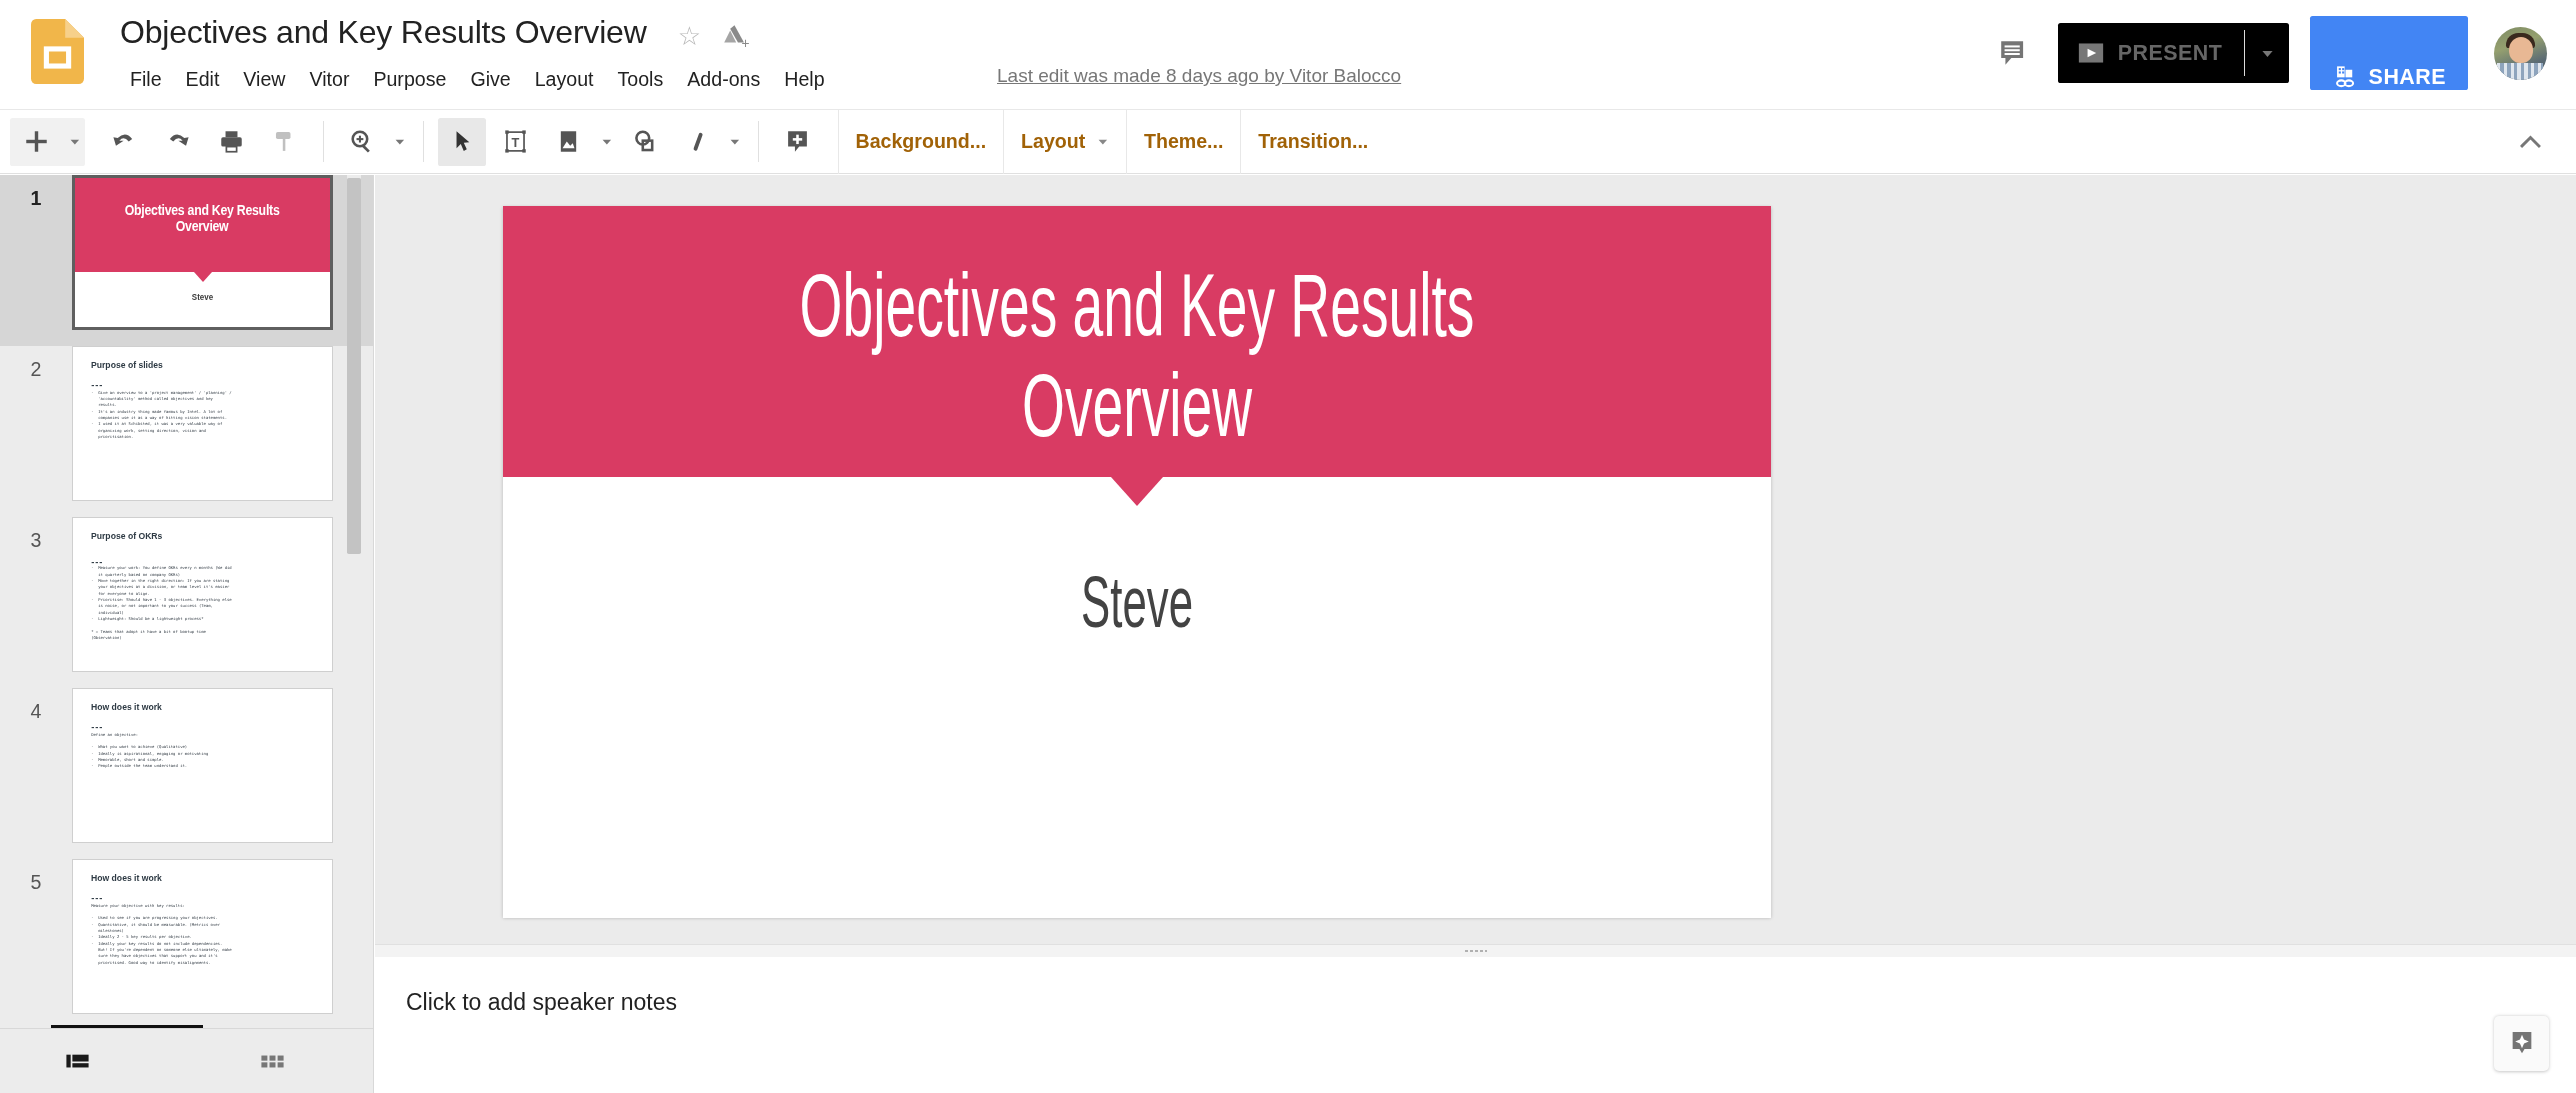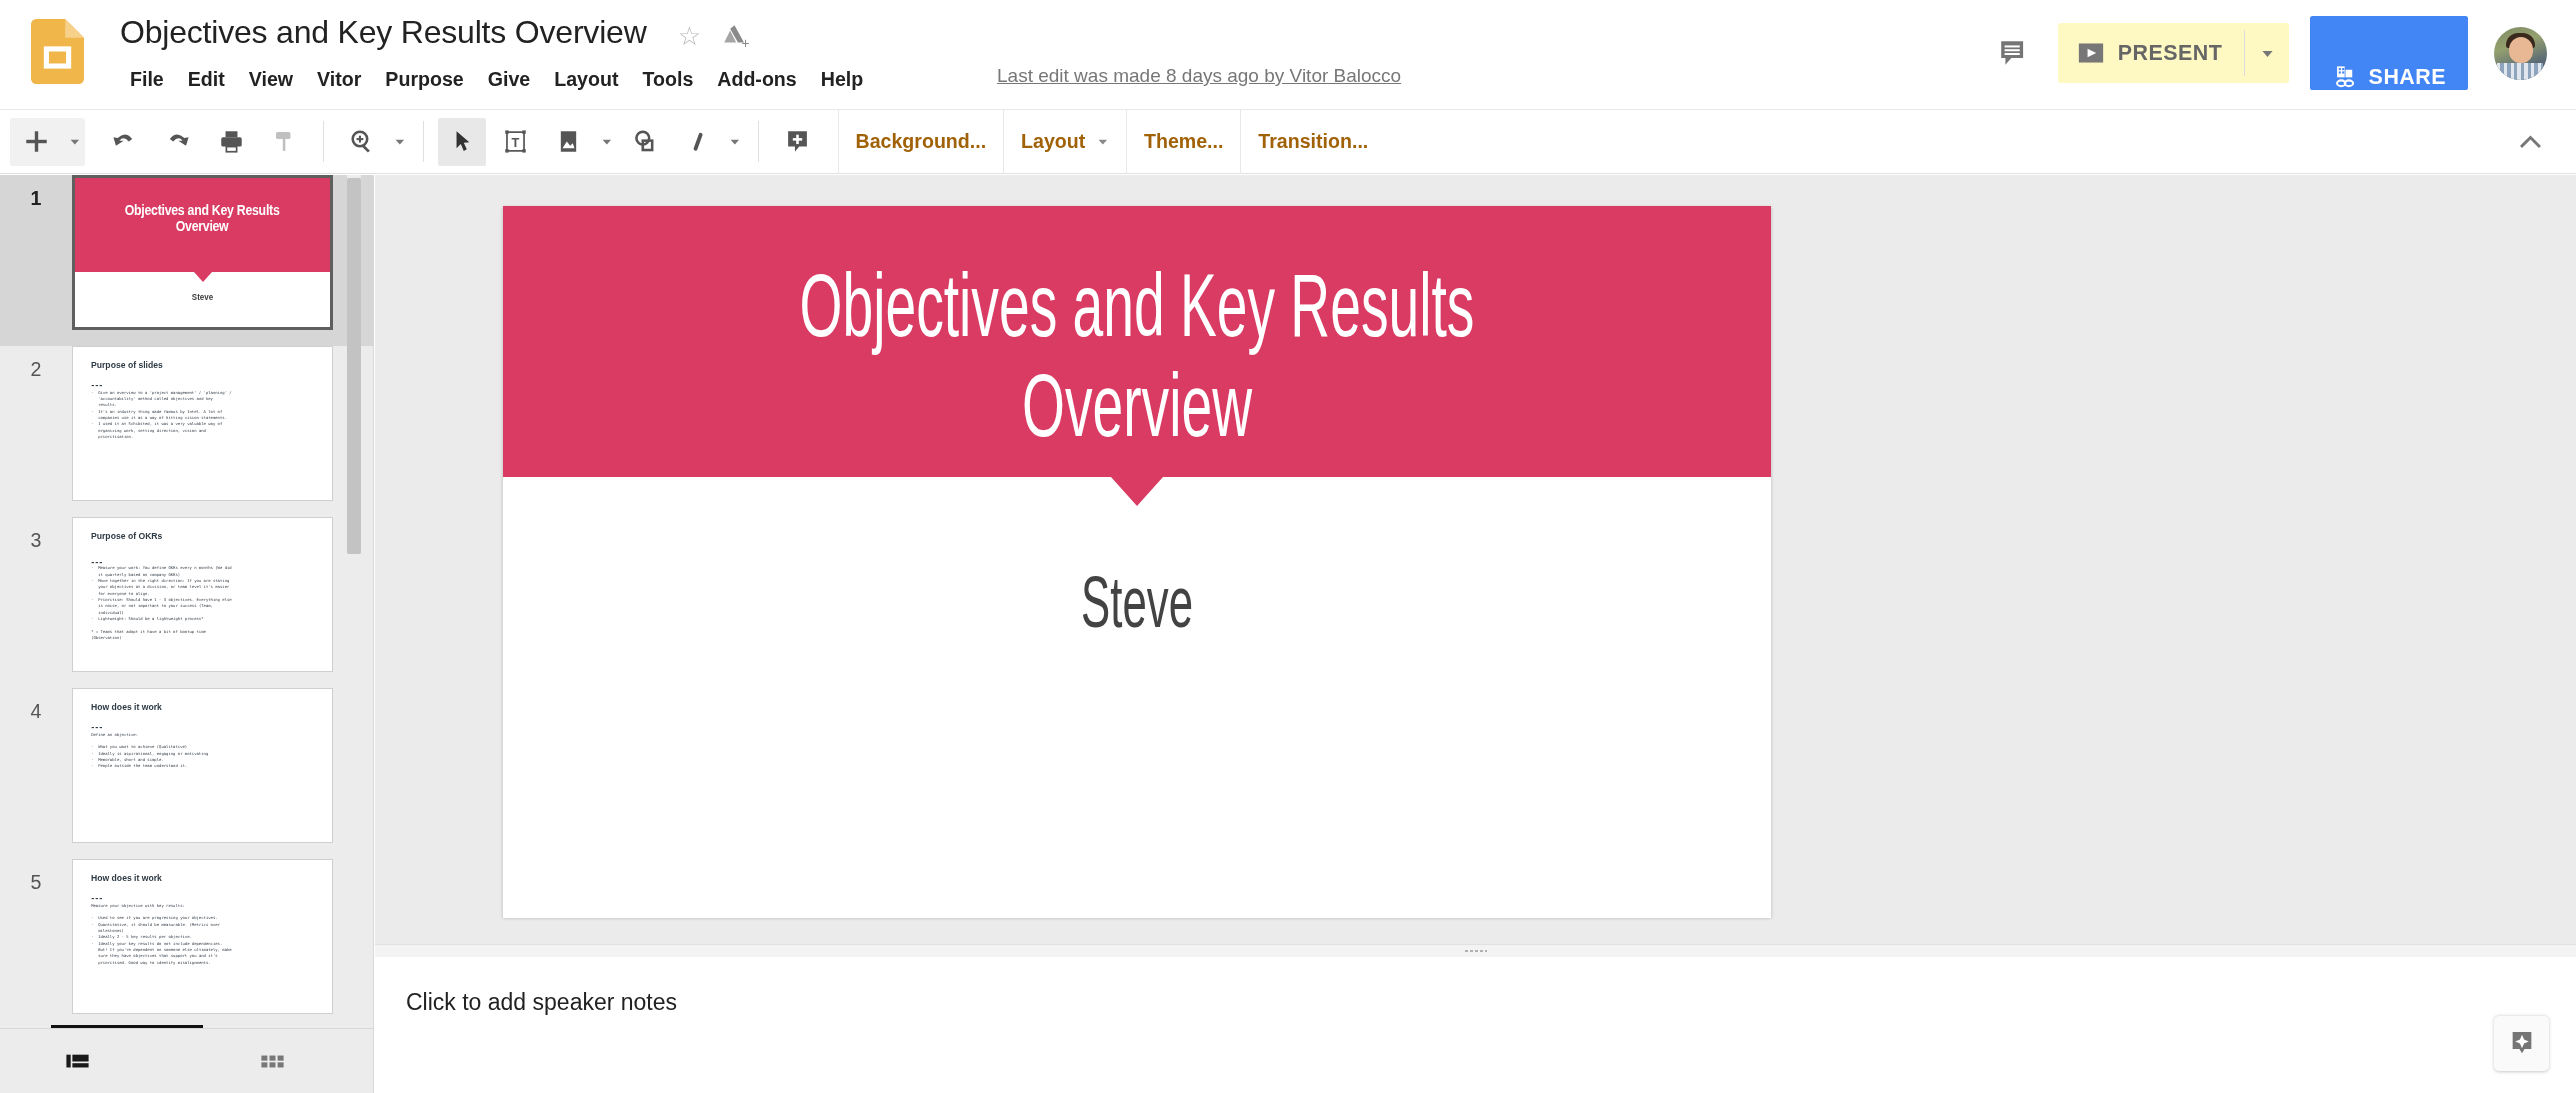--- a/index.html
+++ b/index.html
@@ -27,21 +27,21 @@
     position: absolute; left: 675px; top: 22px; width: 29px; height: 29px;
     color: #b8b8b8; font-size: 26px; line-height: 29px; text-align: center;
     cursor: pointer;
   }
   .drive-icon {
     position: absolute; left: 719px; top: 20.5px; width: 31px; height: 31px;
     cursor: pointer;
   }
   .menubar {
     position: absolute; left: 118px; top: 60px; height: 38px;
-    display: flex; align-items: center; gap: 0px; font-weight: bold;
+    display: flex; align-items: center; gap: 0px;
   }
   .menu-item {
     font-size: 19.6px; color: #222222; padding: 4.3px 12px;
     cursor: pointer; white-space: nowrap; border-radius: 1.7px;
   }
   .last-edit {
     position: absolute; left: 958px; top: 65px;
     font-size: 19px; color: #777777; text-decoration: underline;
     cursor: pointer; white-space: nowrap; margin-left: 39px;
   }
@@ -49,21 +49,21 @@
     position: absolute; right: 0; top: 13.7px; height: 79px;
     display: flex; align-items: center; gap: 0;
   }
   .comment-btn {
     width: 51px; height: 51px; margin-right: 19px;
     display: flex; align-items: center; justify-content: center; cursor: pointer;
     border-radius: 2.6px;
   }
   .present-group {
     display: flex; align-items: stretch; height: 60px;
-    background: #fef9c3; border-radius: 2.6px; margin-right: 20.5px; cursor: pointer;
+    background: #000000; border-radius: 2.6px; margin-right: 20.5px; cursor: pointer;
   }
   .present-main {
     display: flex; align-items: center; gap: 13.7px; padding: 0 22px 0 20.5px;
   }
   .present-label {
     font-size: 21.4px; font-weight: 700; color: #666666; letter-spacing: 0.5px;
   }
   .present-div { width: 0.9px; background: #dddddd; margin: 6.8px 0; }
   .present-caret {
     width: 44px; display: flex; align-items: center; justify-content: center;

